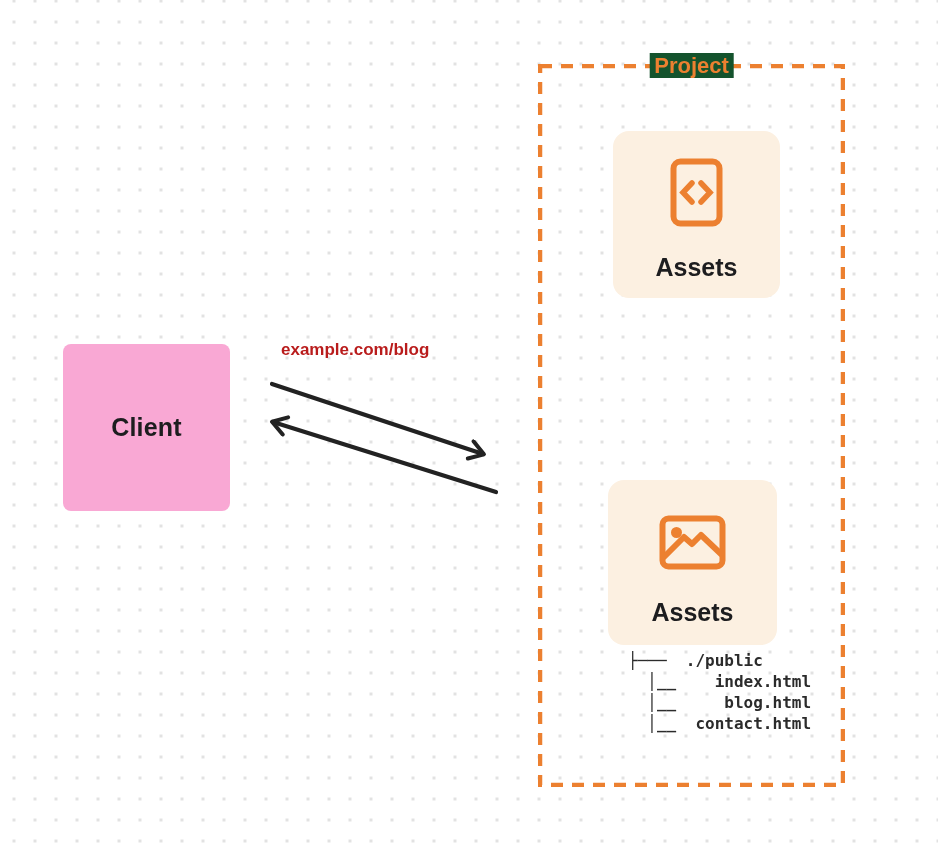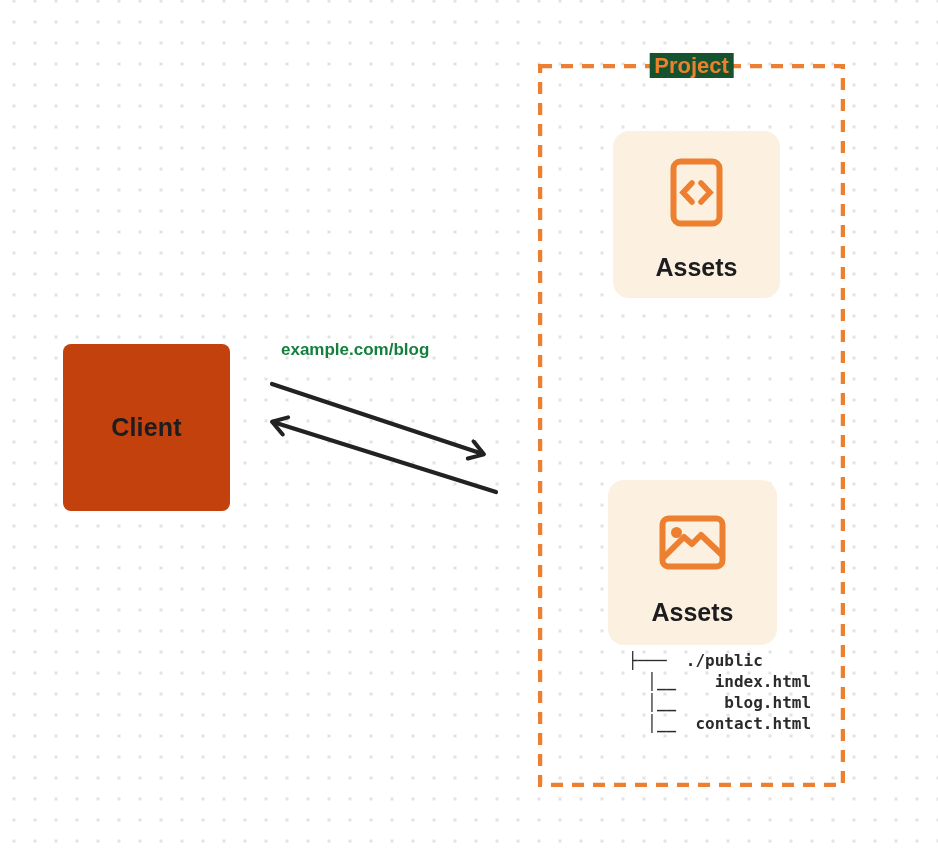--- a/index.html
+++ b/index.html
@@ -12,34 +12,34 @@
     background-size: 21px 21px;
     background-position: 3.5px -9.5px;
     overflow: hidden;
   }
 
   
   .client-box {
     position: absolute;
     left: 63px; top: 344px;
     width: 167px; height: 167px;
-    background: #c2410c;
+    background: #f9a8d4;
     border-radius: 8px;
     display: flex; align-items: center; justify-content: center;
   }
   .client-box .label {
     font-size: 25px; font-weight: bold; color: #1d1d1f;
     letter-spacing: 0.2px;
   }
 
   
   .flow-label {
     position: absolute;
     left: 281px; top: 340px;
-    font-size: 17px; font-weight: bold; color: #15803d;
+    font-size: 17px; font-weight: bold; color: #b91c1c;
   }
 
   
   .arrows {
     position: absolute;
     left: 255px; top: 372px;
     width: 260px; height: 135px;
   }
 
   

